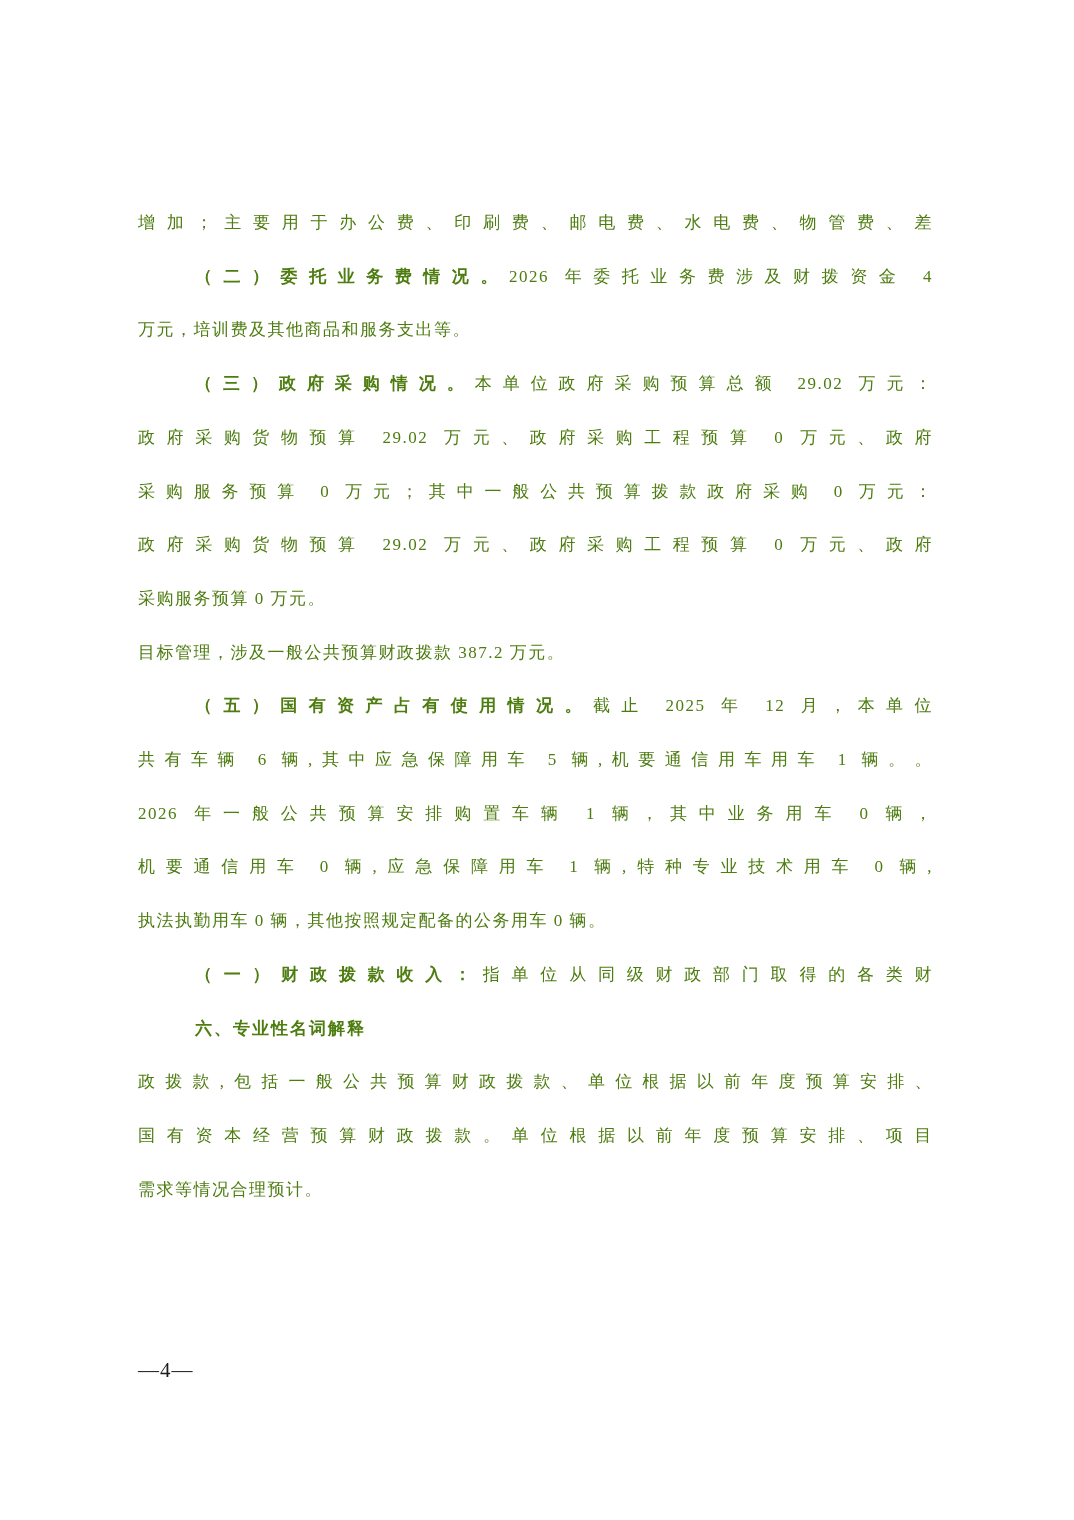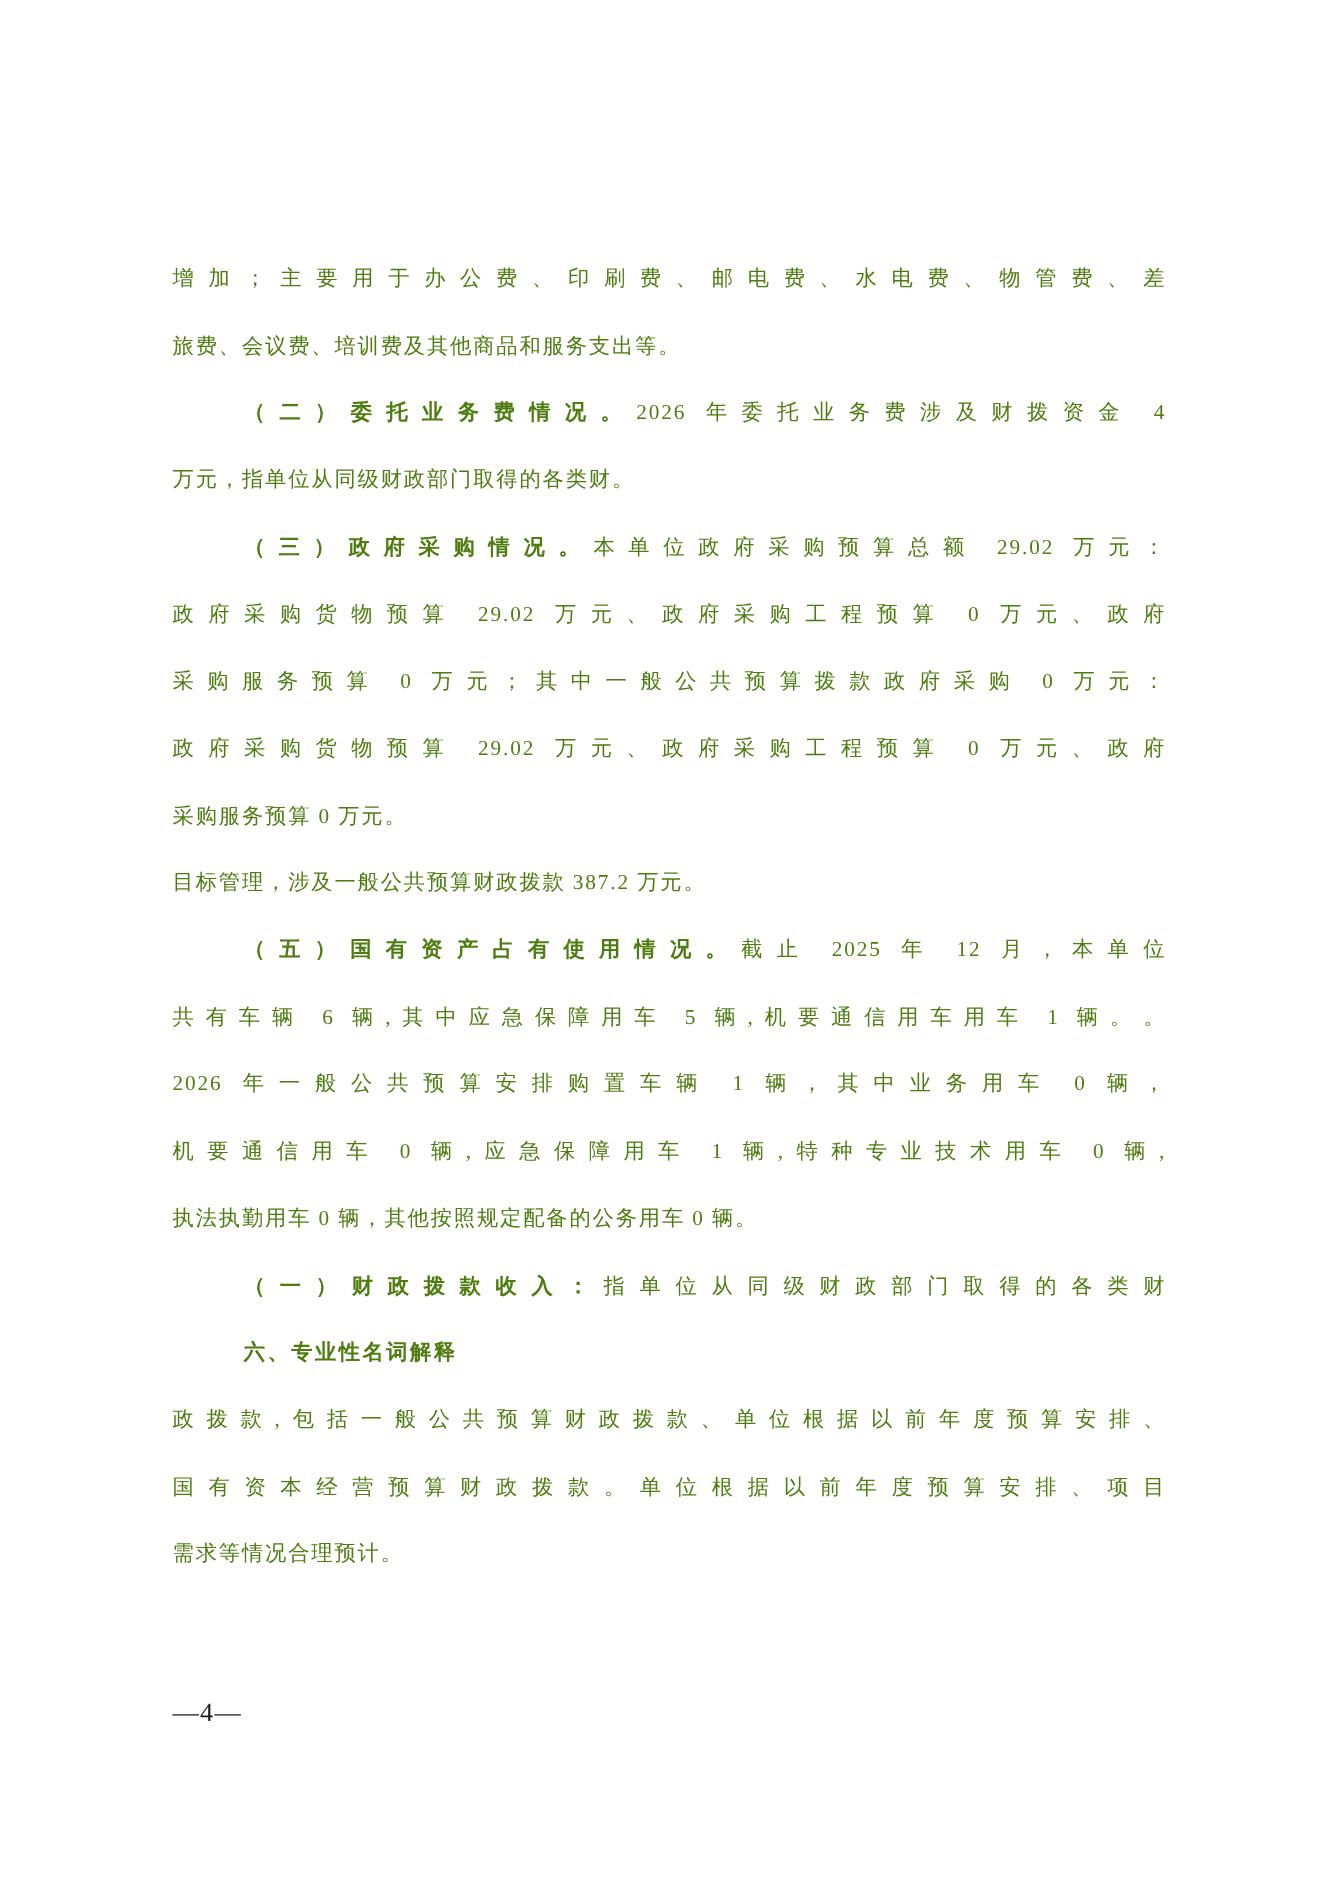--- a/index.html
+++ b/index.html
@@ -55,25 +55,24 @@
   }
 </style>
 </head>
 <body>
 
 <div class="page">
   <div class="body-text">
 
     <div class="line j"><span class="head"></span><span>增加；主要用于办公费、印刷费、邮电费、水电费、物管费、差</span></div>
 
-    <div class="line"><span class="head"></span><span>旅费、会议费、培训费及其他商品和服务支出等。</span></div>
 
     <div class="line j indent"><span class="head">（二）委托业务费情况。</span><span>2026 年委托业务费涉及财拨资金 4</span></div>
 
-    <div class="line"><span class="head"></span><span>万元，指单位从同级财政部门取得的各类财。</span></div>
+    <div class="line"><span class="head"></span><span>万元，培训费及其他商品和服务支出等。</span></div>
 
     <div class="line j indent"><span class="head">（三）政府采购情况。</span><span>本单位政府采购预算总额 29.02 万元：</span></div>
 
     <div class="line j"><span class="head"></span><span>政府采购货物预算 29.02 万元、政府采购工程预算 0 万元、政府</span></div>
 
     <div class="line j"><span class="head"></span><span>采购服务预算 0 万元；其中一般公共预算拨款政府采购 0 万元：</span></div>
 
     <div class="line j"><span class="head"></span><span>政府采购货物预算 29.02 万元、政府采购工程预算 0 万元、政府</span></div>
 
     <div class="line"><span class="head"></span><span>采购服务预算 0 万元。</span></div>

